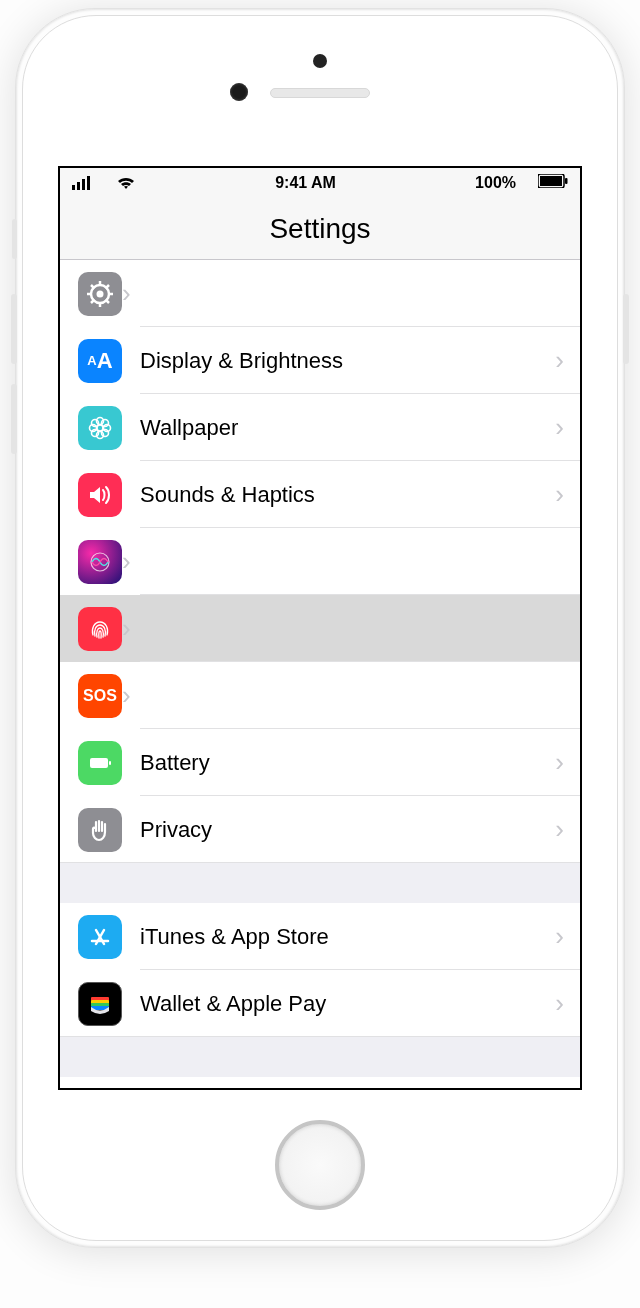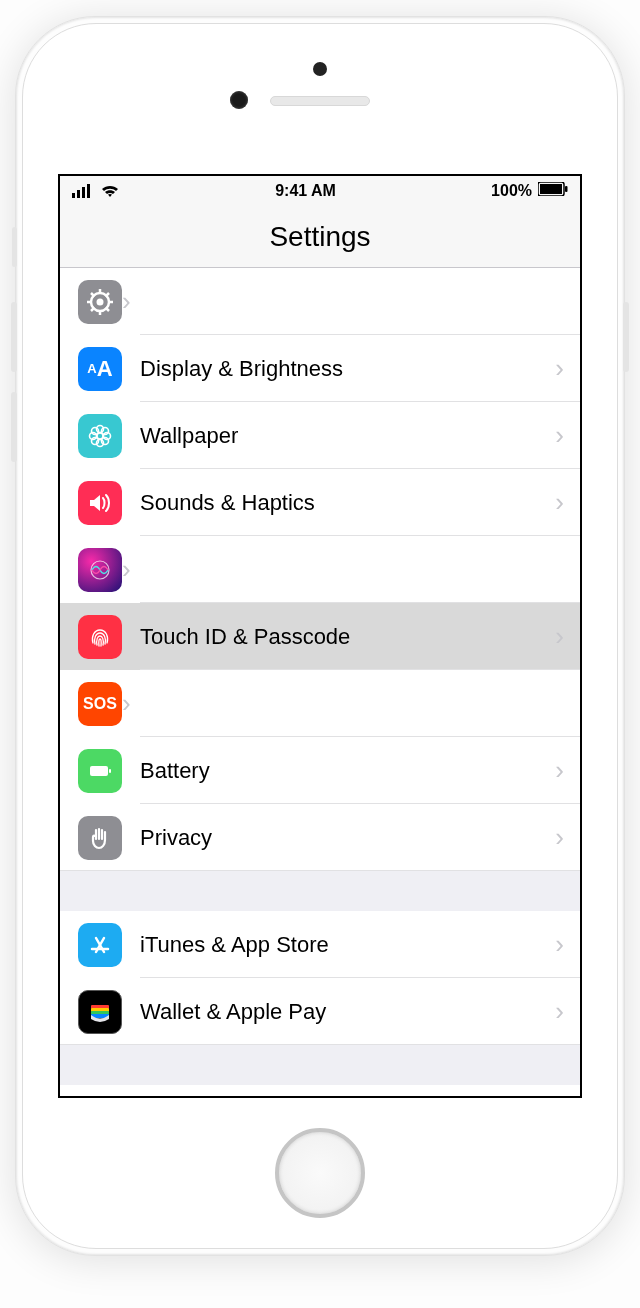--- a/index.html
+++ b/index.html
@@ -8,21 +8,21 @@
     font-family: -apple-system, "Helvetica Neue", Helvetica, Arial, sans-serif;
     display: flex;
     justify-content: center;
     align-items: flex-start;
     width: 640px;
     height: 1308px;
   }
   .phone {
     width: 610px;
     height: 1240px;
-    margin-top: 16px;
+    margin-top: 8px;
     background: #fdfdfd;
     border-radius: 80px;
     box-shadow: 0 4px 40px rgba(0,0,0,0.12), inset 0 0 3px rgba(0,0,0,0.2);
     position: relative;
     border: 1px solid #e2e2e2;
     padding: 6px;
   }
   .phone-inner {
     width: 100%;
     height: 100%;
@@ -98,21 +98,21 @@
     background: #f7f7f7;
     display: flex;
     align-items: center;
     justify-content: space-between;
     padding: 0 12px;
     font-size: 16px;
     font-weight: 600;
     color: #000;
   }
   .status-left, .status-right {
-    display: flex; align-items: center; gap: 6px;
+    display: flex; align-items: center; gap: 22px;
   }
   .nav-bar {
     height: 62px;
     background: #f7f7f7;
     border-bottom: 1px solid #c8c7cc;
     display: flex;
     align-items: center;
     justify-content: center;
     font-size: 28px;
     font-weight: 400;
@@ -311,21 +311,20 @@
             <div class="icon ic-touchid">
               <svg width="28" height="28" viewBox="0 0 28 28">
                   <g fill="none" stroke="#fff" stroke-width="1.3" stroke-linecap="round">
                     <path d="M7 20 C5 14 8 7 14 7 C20 7 23 14 21 20"></path>
                     <path d="M9 21 C7.5 15 10 10 14 10 C18 10 20.5 15 19 21"></path>
                     <path d="M11 22 C10 17 11.5 13 14 13 C16.5 13 18 17 17 22"></path>
                     <path d="M13 23 C12.5 18 13 16 14 16 C15 16 15.5 18 15 23"></path>
                   </g>
                 </svg>
             </div>
-            <div class="label">Touch ID &amp; Passcode</div>
             <div class="chev">›</div>
             <div class="sep"></div>
           </div>
 
           <div class="row">
             <div class="icon ic-sos">SOS</div>
             <div class="chev">›</div>
             <div class="sep"></div>
           </div>
 

